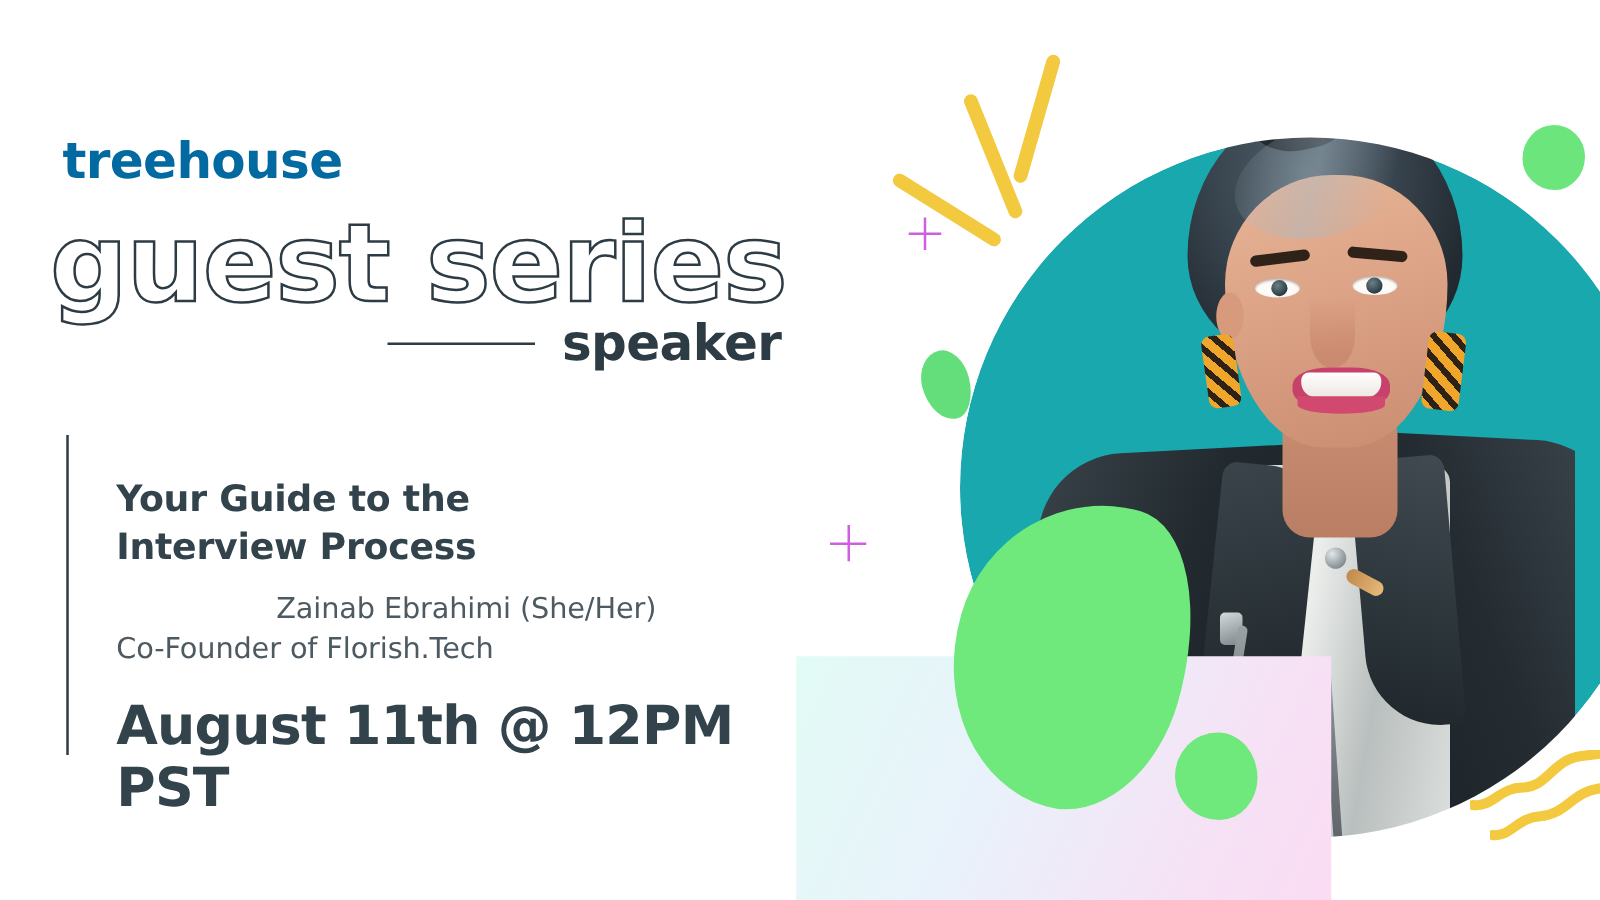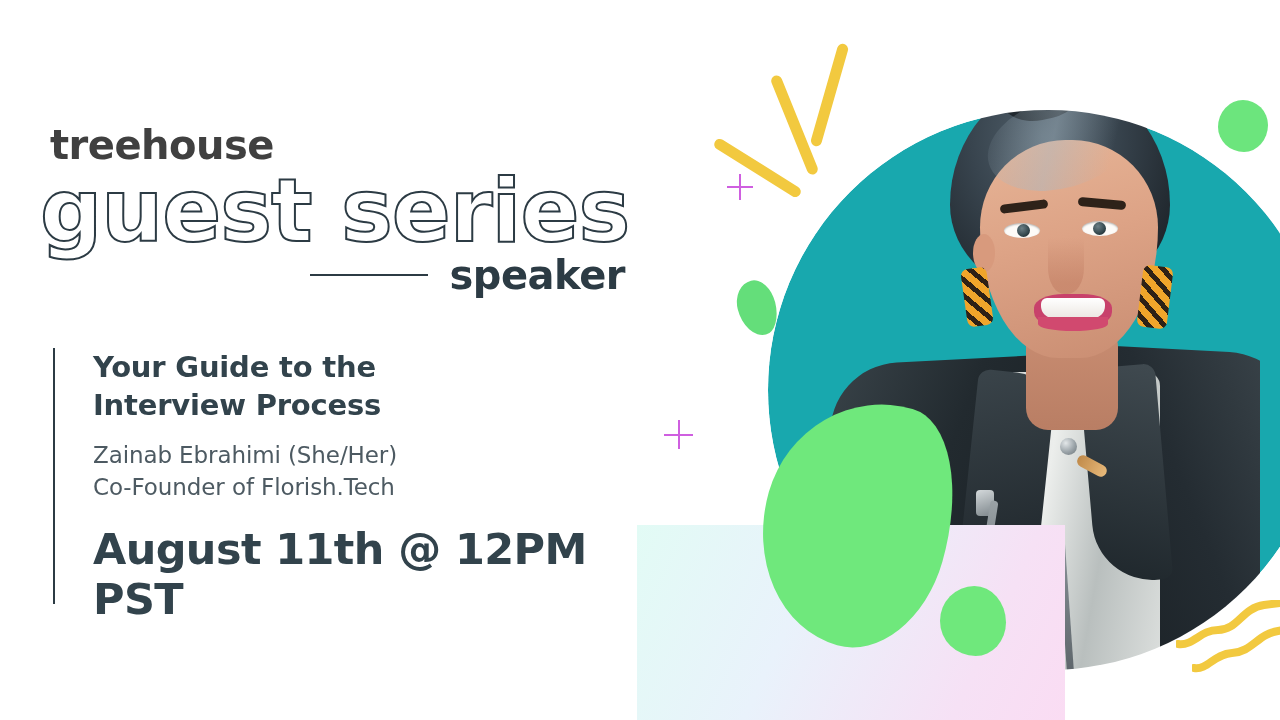--- a/index.html
+++ b/index.html
@@ -221,23 +221,22 @@
   .stroke-3 { left:752px; top:118px; width:11px; height:100px; transform:rotate(-58deg); }
 
   .squiggle { position:absolute; }
   .sq-1 { left:1176px; top:600px; width:120px; height:52px; }
   .sq-2 { left:1192px; top:626px; width:110px; height:48px; }
 
   
   .brand {
     position:absolute; left:50px; top:106px;
     font-size:40px; font-weight:700; letter-spacing:-.5px;
-    color:#404040;
-    font-family:"DejaVu Sans", sans-serif;
-    margin-top:16px;
+    color:#0369a1;
+    font-family:"DejaVu Sans", sans-serif;
   }
   .headline-outline {
     position:absolute; left:40px; top:160px;
     font-size:87px; font-weight:700; letter-spacing:-1px;
     color:transparent;
     -webkit-text-stroke:2px #2c3b44;
     font-family:"DejaVu Sans", sans-serif;
     white-space:nowrap;
   }
   .series-row {
@@ -251,27 +250,28 @@
   }
 
   .lower-block { position:absolute; left:53px; top:348px; height:256px; }
   .vrule { position:absolute; left:0; top:0; width:2px; height:256px; background:#2c3b44; }
   .lower-text { position:absolute; left:40px; top:0; width:560px; }
 
   .talk-title {
     font-size:29px; font-weight:600; line-height:1.32;
     color:#32434c; letter-spacing:-.2px;
     font-family:"DejaVu Sans", sans-serif;
+    margin-top:32px;
   }
   .speaker-name, .speaker-role {
     font-size:23px; font-weight:400; line-height:1.42;
     color:#4d5a62; letter-spacing:-.1px;
     font-family:"DejaVu Sans", sans-serif;
   }
-  .speaker-name { margin-top:14px; }
+  .speaker-name { margin-top:14px;text-align:center; }
   .datetime {
     margin-top:20px;
     font-size:43px; font-weight:700; color:#32434c;
     letter-spacing:-.6px;
     font-family:"DejaVu Sans", sans-serif;
   }
 </style>
 </head>
 <body>
 

